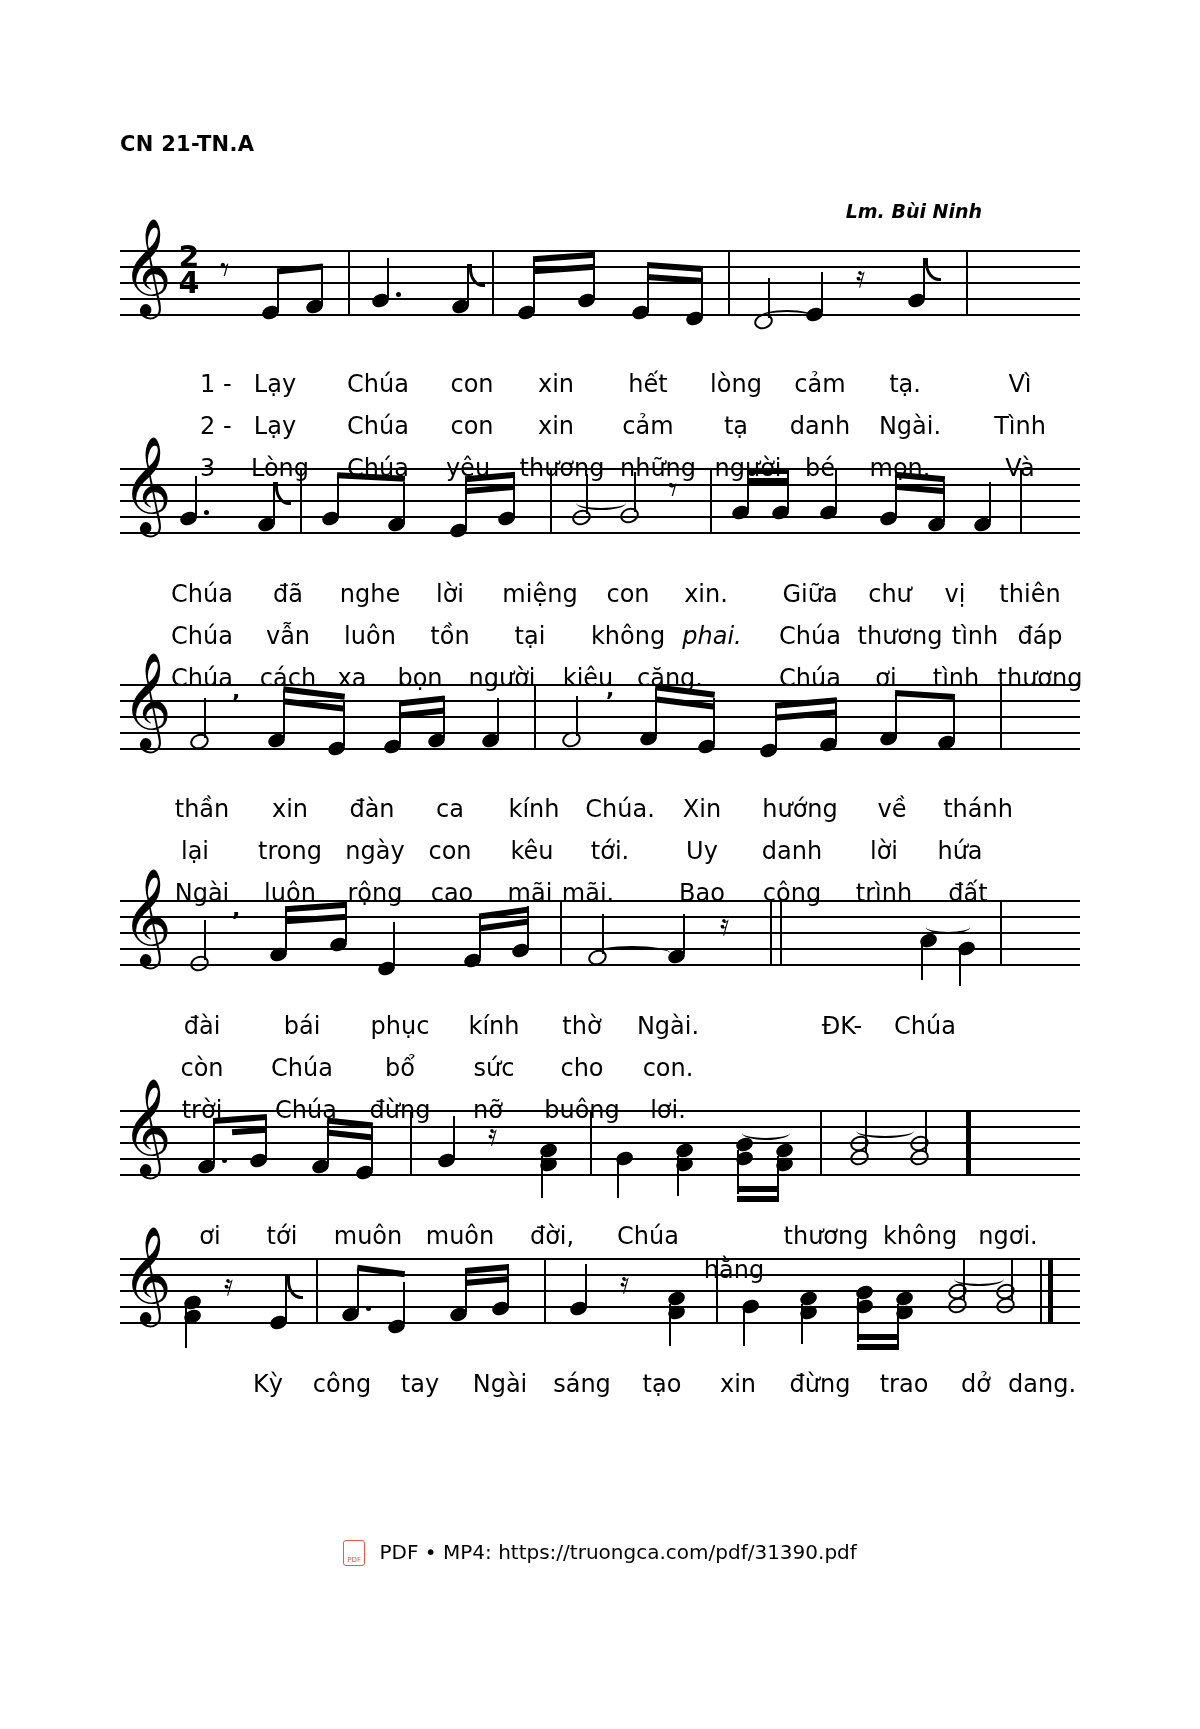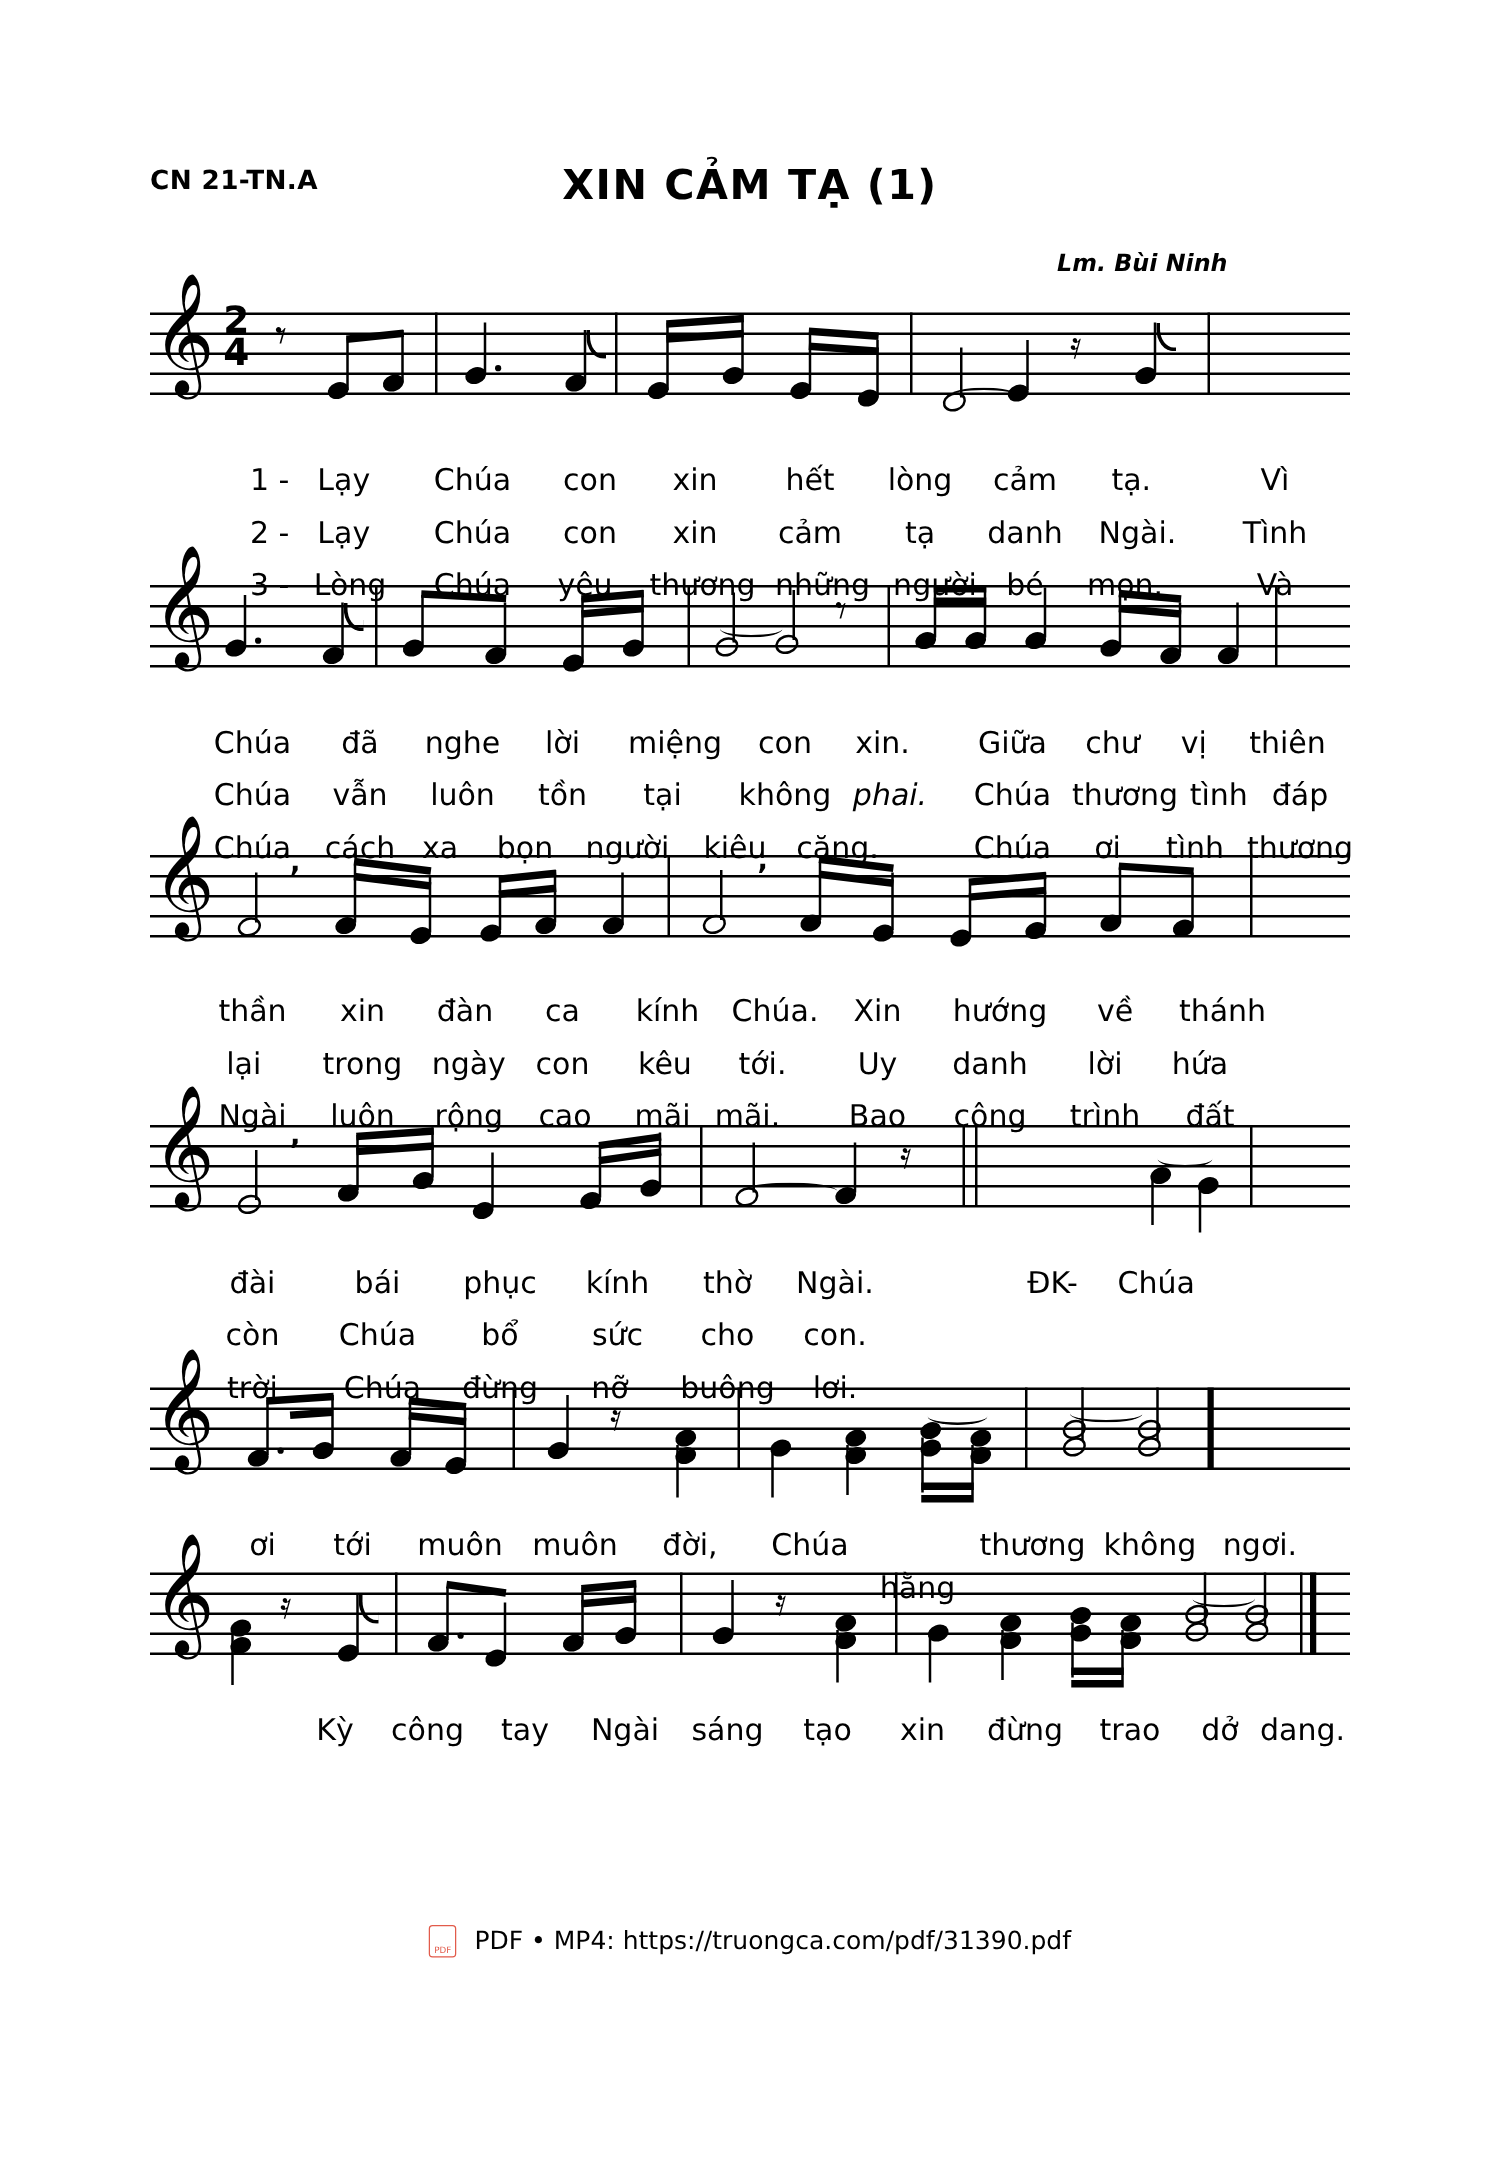--- a/index.html
+++ b/index.html
@@ -242,21 +242,20 @@
   }
   .footer .ftext { vertical-align: 2px; }
 </style>
 </head>
 <body>
 
 <div class="page">
 
   <div class="header">
     <div class="liturgy-code">CN 21-TN.A</div>
-    <div class="song-title">XIN CẢM TẠ (1)</div>
     <div class="composer">Lm. Bùi Ninh</div>
   </div>
 
   <div class="system" style="top:250px;">
     <div class="staff">
       <div class="line"></div>
       <div class="line"></div>
       <div class="line"></div>
       <div class="line"></div>
       <div class="line"></div>
@@ -547,21 +546,21 @@
       <span class="syl" style="left:672px;">danh</span>
       <span class="syl" style="left:764px;">lời</span>
       <span class="syl" style="left:840px;">hứa</span>
     </div>
     <div class="lyric-line">
       <span class="syl" style="left:82px;">Ngài</span>
       <span class="syl" style="left:170px;">luôn</span>
       <span class="syl" style="left:255px;">rộng</span>
       <span class="syl" style="left:332px;">cao</span>
       <span class="syl" style="left:410px;">mãi</span>
-      <span class="syl" style="left:478px;">mãi.</span>
+      <span class="syl" style="left:468px;">mãi.</span>
       <span class="syl" style="left:582px;">Bao</span>
       <span class="syl" style="left:672px;">công</span>
       <span class="syl" style="left:764px;">trình</span>
       <span class="syl" style="left:848px;">đất</span>
     </div>
   </div>
 
   <div class="system" style="top:900px;">
     <div class="staff">
       <div class="line"></div>

